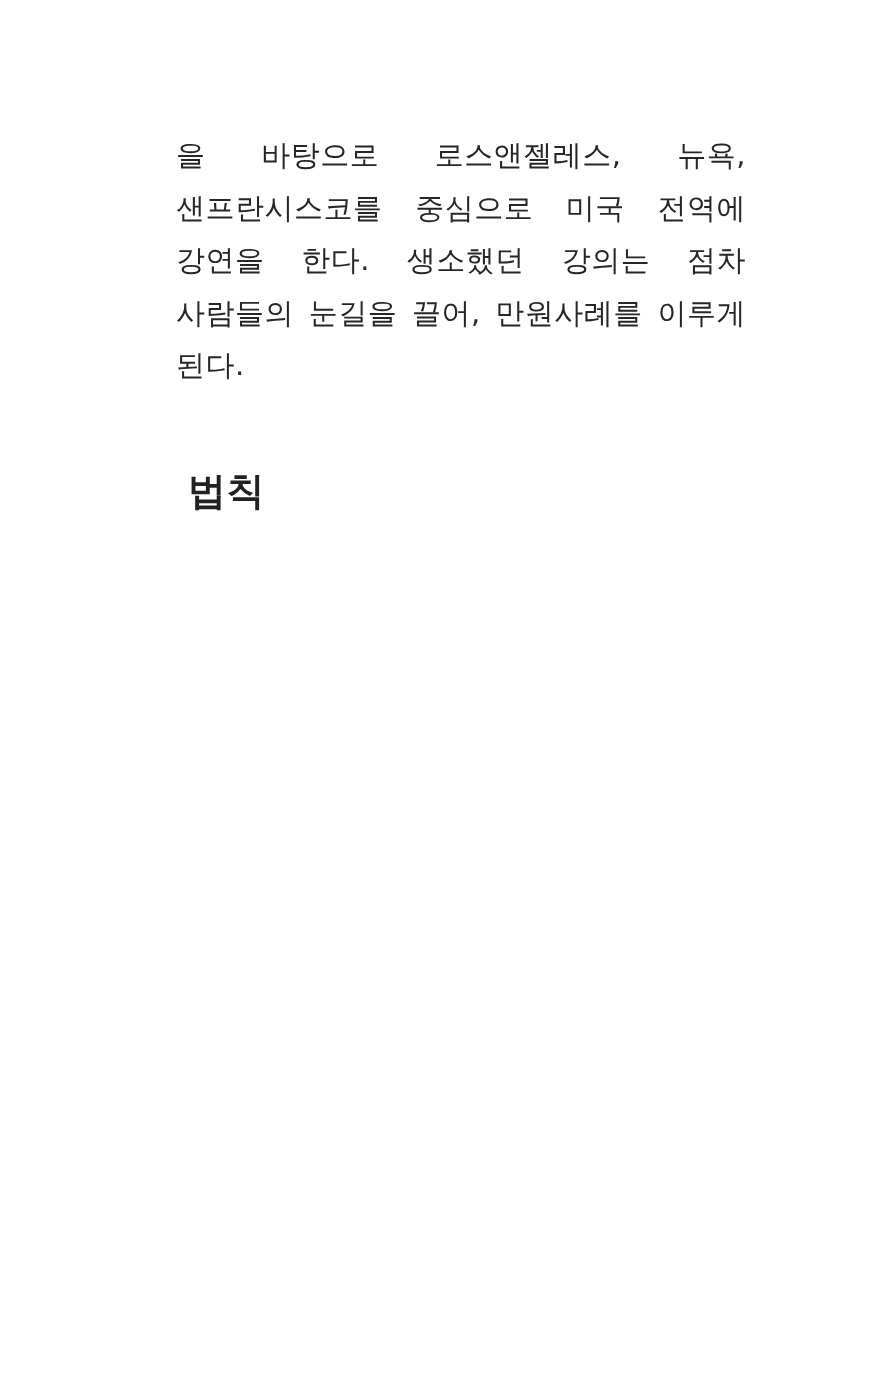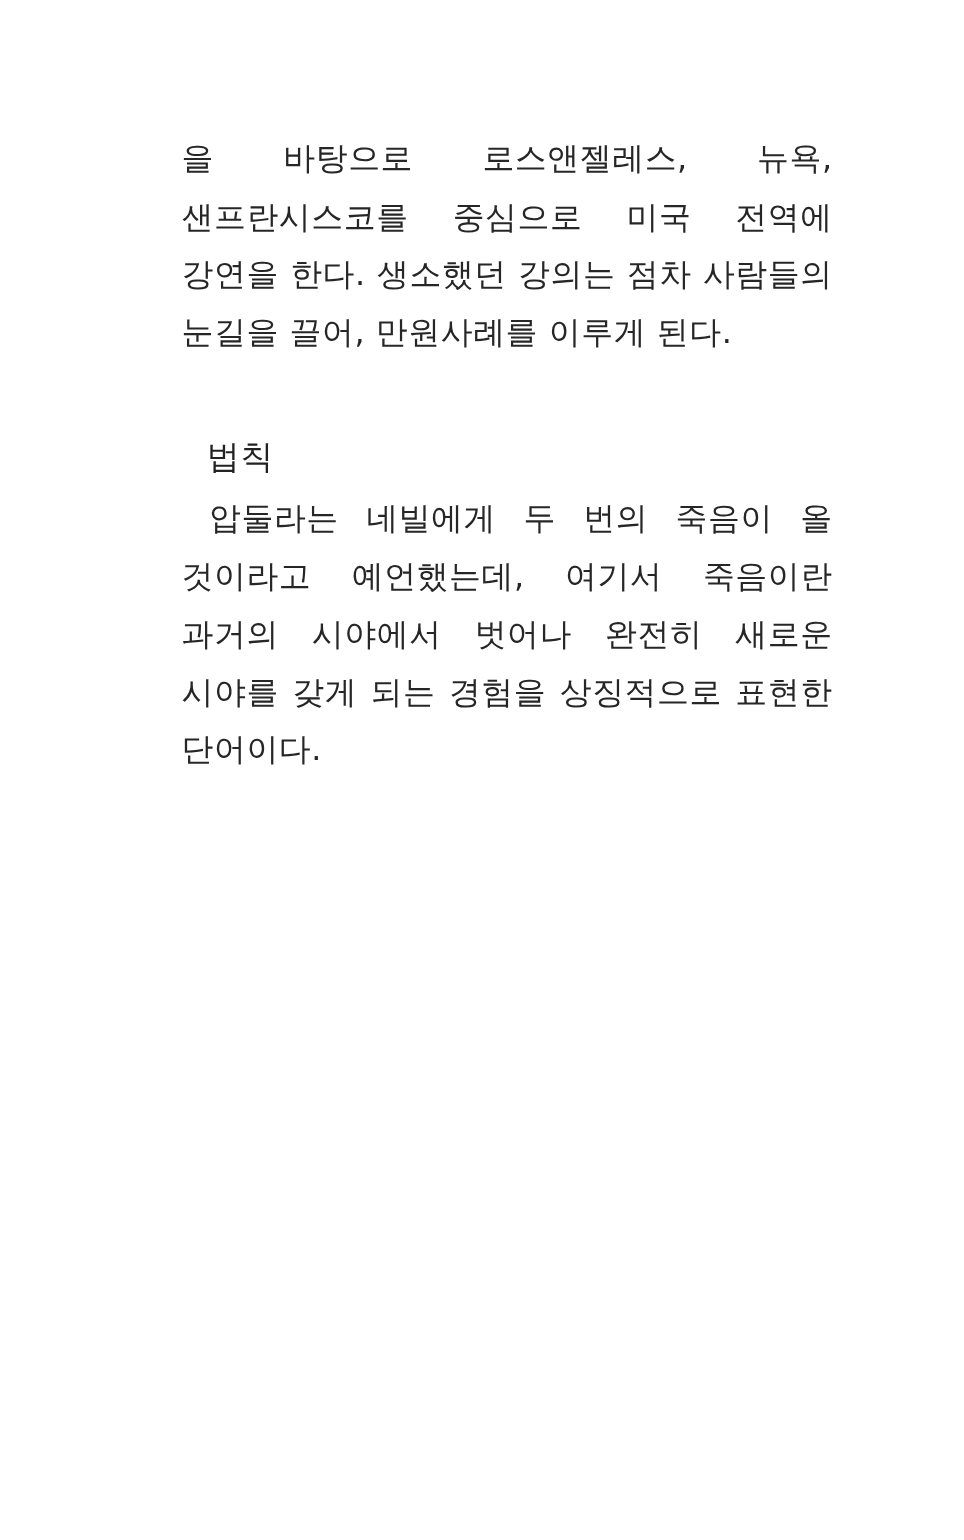--- a/index.html
+++ b/index.html
@@ -18,45 +18,44 @@
     left: 165px;
     top: 118px;
     width: 592px;
     color: #262626;
     font-family: "DejaVu Sans", "Liberation Sans", sans-serif;
     font-size: 29px;
     line-height: 52.5px;
     letter-spacing: 0.5px;
   }
   .para {
-    margin: 0;
+    margin: 11px;
     text-align: justify;
     text-align-last: left;
     word-break: keep-all;
   }
   .para.indent { text-indent: 25px; }
   .para.lead { text-indent: 0; }
   .spacer { height: 62px; }
   .heading {
     margin: 0;
     padding-left: 23px;
-    font-weight: normal;
-    font-size: 30px;
+    font-weight: bold;
+    font-size: 38px;
     line-height: 52px;
     color: #222222;
   }
   .gap { height: 3px; }
 </style>
 </head>
 <body>
 
 <div class="page">
   <p class="para lead">을 바탕으로 로스앤젤레스, 뉴욕, 샌프란시스코를 중심으로 미국 전역에 강연을 한다. 생소했던 강의는 점차 사람들의 눈길을 끌어, 만원사례를 이루게 된다.</p>
 
   <div class="spacer"></div>
 
   <h2 class="heading">법칙</h2>
 
   <div class="gap"></div>
-  <p class="para indent">압둘라는 네빌에게 두 번의 죽음이 올 것이라고 예언했는데, 여기서 죽음이란 과거의 시야에서 벗어나 완전히 새로운 시야를 갖게 되는 경험을 상징적으로 표현한 단어이다.</p>
   <div class="gap"></div>
   <div class="gap"></div>
 </div>
 
 </body></html>

